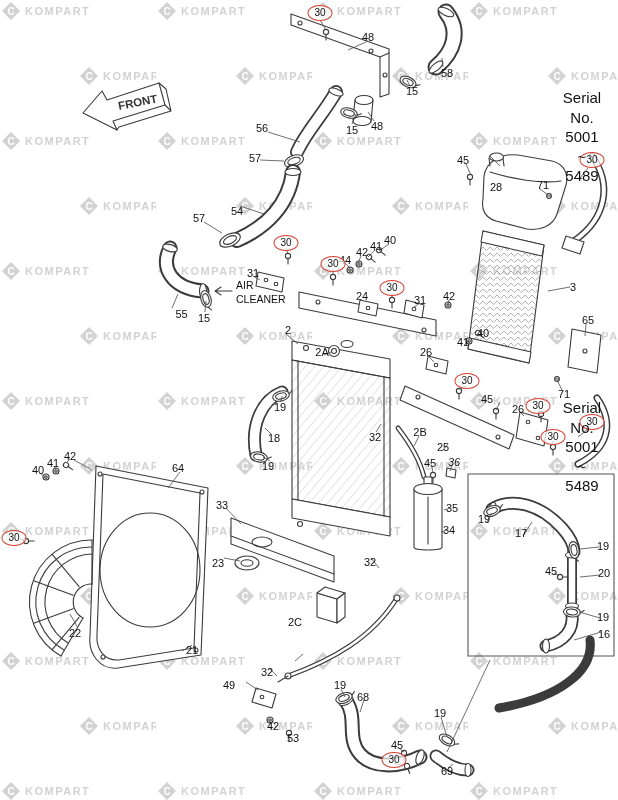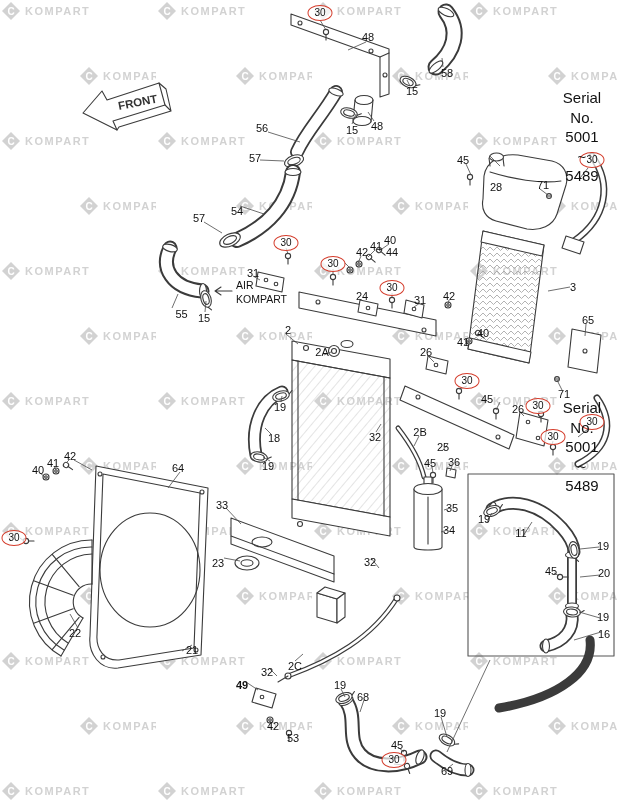--- a/index.html
+++ b/index.html
@@ -361,63 +361,63 @@
       <div class="callout" style="left: 204px; top: 318px;">15</div>
       <div class="callout" style="left: 496px; top: 152px; margin-top: 35px;">28</div>
       <div class="callout" style="left: 463px; top: 160px;">45</div>
       <div class="callout" style="left: 543px; top: 185px;">71</div>
       <div class="callout" style="left: 573px; top: 287px;">3</div>
       <div class="callout" style="left: 588px; top: 320px;">65</div>
       <div class="callout" style="left: 564px; top: 394px;">71</div>
       <div class="callout" style="left: 487px; top: 399px;">45</div>
       <div class="callout" style="left: 518px; top: 409px;">26</div>
       <div class="callout" style="left: 253px; top: 273px;">31</div>
-      <div class="callout" style="left: 345px; top: 252px; margin-left: 47px;">44</div>
+      <div class="callout" style="left: 345px; top: 260px;">44</div>
       <div class="callout" style="left: 362px; top: 252px;">42</div>
       <div class="callout" style="left: 376px; top: 246px;">41</div>
       <div class="callout" style="left: 390px; top: 240px;">40</div>
       <div class="callout" style="left: 362px; top: 296px;">24</div>
       <div class="callout" style="left: 420px; top: 300px;">31</div>
       <div class="callout" style="left: 449px; top: 296px;">42</div>
       <div class="callout" style="left: 426px; top: 352px;">26</div>
       <div class="callout" style="left: 463px; top: 342px;">41</div>
       <div class="callout" style="left: 483px; top: 333px;">40</div>
       <div class="callout" style="left: 288px; top: 330px;">2</div>
       <div class="callout" style="left: 322px; top: 352px;">2A</div>
       <div class="callout" style="left: 280px; top: 407px;">19</div>
       <div class="callout" style="left: 268px; top: 438px; padding-left: 12px;">18</div>
       <div class="callout" style="left: 268px; top: 466px;">19</div>
       <div class="callout" style="left: 375px; top: 437px;">32</div>
       <div class="callout" style="left: 420px; top: 432px;">2B</div>
       <div class="callout" style="left: 443px; top: 447px;">25</div>
       <div class="callout" style="left: 430px; top: 463px;">45</div>
-      <div class="callout" style="left: 454px; top: 462px;">36</div>
+      <div class="callout" style="left: 454px; top: 462px; font-style: italic;">36</div>
       <div class="callout" style="left: 452px; top: 508px;">35</div>
       <div class="callout" style="left: 449px; top: 530px;">34</div>
       <div class="callout" style="left: 222px; top: 505px;">33</div>
       <div class="callout" style="left: 218px; top: 563px;">23</div>
       <div class="callout" style="left: 370px; top: 562px;">32</div>
       <div class="callout" style="left: 38px; top: 470px;">40</div>
       <div class="callout" style="left: 53px; top: 463px;">41</div>
       <div class="callout" style="left: 70px; top: 456px;">42</div>
       <div class="callout" style="left: 178px; top: 468px;">64</div>
       <div class="callout" style="left: 75px; top: 633px;">22</div>
       <div class="callout" style="left: 192px; top: 650px;">21</div>
-      <div class="callout" style="left: 295px; top: 666px;">2C</div>
+      <div class="callout" style="left: 295px; top: 622px;">2C</div>
       <div class="callout" style="left: 267px; top: 672px;">32</div>
-      <div class="callout" style="left: 242px; top: 685px; font-weight: bold;">49</div>
+      <div class="callout" style="left: 229px; top: 685px;">49</div>
       <div class="callout" style="left: 273px; top: 726px;">42</div>
       <div class="callout" style="left: 293px; top: 738px;">53</div>
       <div class="callout" style="left: 340px; top: 685px;">19</div>
       <div class="callout" style="left: 363px; top: 697px;">68</div>
       <div class="callout" style="left: 440px; top: 713px;">19</div>
       <div class="callout" style="left: 397px; top: 745px;">45</div>
       <div class="callout" style="left: 447px; top: 771px;">69</div>
       <div class="callout" style="left: 484px; top: 519px;">19</div>
-      <div class="callout" style="left: 521px; top: 533px;">11</div>
+      <div class="callout" style="left: 521px; top: 533px;">17</div>
       <div class="callout" style="left: 603px; top: 546px;">19</div>
       <div class="callout" style="left: 551px; top: 571px;">45</div>
       <div class="callout" style="left: 604px; top: 573px;">20</div>
       <div class="callout" style="left: 603px; top: 617px;">19</div>
       <div class="callout" style="left: 604px; top: 634px;">16</div>
       <div class="callout oval" style="left: 320px; top: 13px; border-color: rgb(212, 59, 42);">30</div>
       <div class="callout oval" style="left: 286px; top: 243px; border-color: rgb(212, 59, 42);">30</div>
       <div class="callout oval" style="left: 333px; top: 264px; border-color: rgb(212, 59, 42);">30</div>
       <div class="callout oval" style="left: 392px; top: 288px; border-color: rgb(212, 59, 42);">30</div>
       <div class="callout oval" style="left: 467px; top: 381px; border-color: rgb(212, 59, 42);">30</div>
@@ -427,15 +427,15 @@
       <div class="callout oval" style="left: 592px; top: 422px; border-color: rgb(212, 59, 42);">30</div>
       <div class="callout oval" style="left: 14px; top: 538px; border-color: rgb(212, 59, 42);">30</div>
       <div class="callout oval" style="left: 394px; top: 760px; border-color: rgb(212, 59, 42);">30</div>
       <div class="serial-note" style="left: 582px; top: 137px;">Serial No.
 5001 ~ 5489</div>
       <div class="serial-note" style="left: 582px; top: 447px;">Serial No.
 5001 ~ 5489</div>
     </div>
 
 <div class="air-cleaner">AIR
-KOMPART</div>
+CLEANER</div>
 
 </div>
 
 </body></html>

